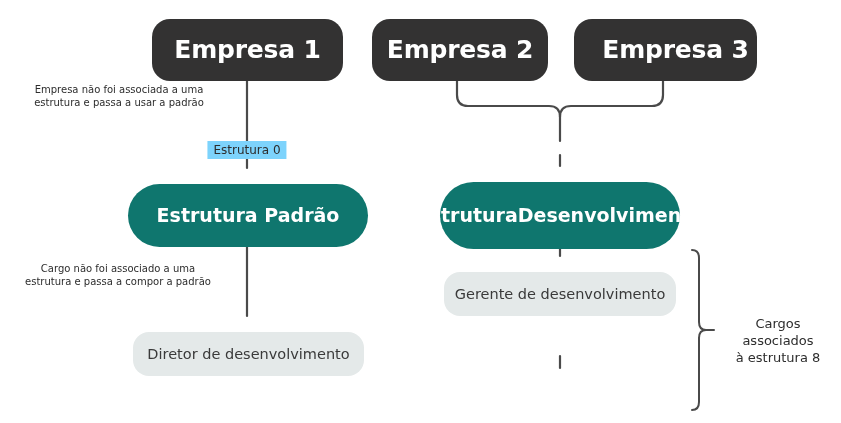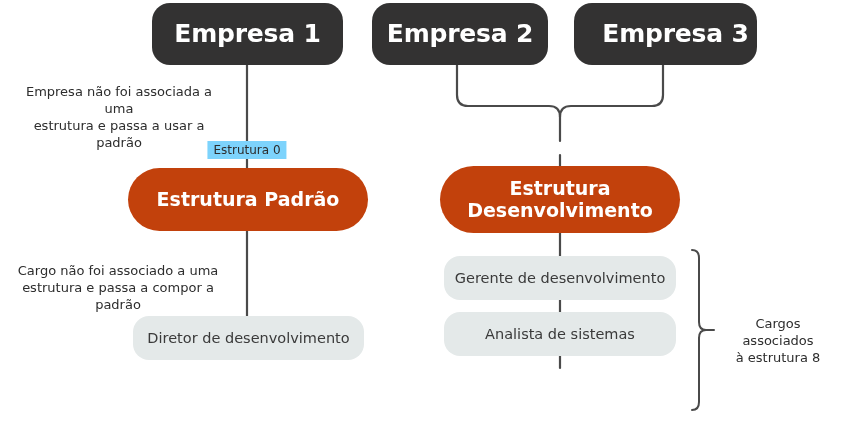--- a/index.html
+++ b/index.html
@@ -26,31 +26,32 @@
     pointer-events: none;
   }
   .node {
     position: absolute;
     box-sizing: border-box;
     display: flex;
     align-items: center;
     justify-content: center;
     text-align: center;
     line-height: 1.12;
+    margin-top: 16px;
   }
   .company-node {
     background: #333232;
     color: #ffffff;
     border-radius: 18px;
     font-size: 25px;
     font-weight: bold;
     letter-spacing: -0.2px;
   }
   .structure-node {
-    background: #c2410c;
+    background: #0f766e;
     color: #ffffff;
     border-radius: 34px;
     font-size: 19px;
     font-weight: bold;
   }
   .role-node {
     background: #e4e9e9;
     color: #3a3a3a;
     border-radius: 16px;
     font-size: 14.5px;
@@ -61,21 +62,21 @@
     background: #7dd3fc;
     color: #2d2d2d;
     font-size: 12px;
     padding: 2px 6px;
     white-space: nowrap;
     transform: translateX(-50%);
   }
   .annotation {
     position: absolute;
     color: #2d2d2d;
-    font-size: 13px;
+    font-size: 10px;
     line-height: 1.32;
     text-align: center;
     white-space: pre-line;
   }
   .brace-label {
     position: absolute;
     color: #2d2d2d;
     font-size: 13px;
     line-height: 1.32;
     text-align: center;
@@ -123,36 +124,33 @@
     <span>Empresa 3</span>
   </div>
 
   <div class="edge-label" style="left:247px; top:141px;">Estrutura 0</div>
 
 
   <div class="node structure-node" style="left:128px; top:168px; width:240px; height:63px;">
     <span>Estrutura Padrão</span>
   </div>
 
-  <div class="node structure-node" style="left:440px; top:166px; width:240px; height:67px; flex-direction:column;">
+  <div class="node structure-node" style="left:440px; top:166px; width:240px; height:67px; flex-direction:row;">
     <span>Estrutura</span>
     <span>Desenvolvimento</span>
   </div>
 
   <div class="node role-node" style="left:133px; top:316px; width:231px; height:44px;">
     <span>Diretor de desenvolvimento</span>
   </div>
 
   <div class="node role-node" style="left:444px; top:256px; width:232px; height:44px;">
     <span>Gerente de desenvolvimento</span>
   </div>
 
-  <div class="node role-node" style="left:444px; top:312px; width:232px; height:44px;">
-    <span>Analista de sistemas</span>
-  </div>
 
 
   <div class="annotation" style="left:10px; top:83px; width:218px;">Empresa não foi associada a uma
 estrutura e passa a usar a padrão</div>
 
   <div class="annotation" style="left:4px; top:262px; width:228px;">Cargo não foi associado a uma
 estrutura e passa a compor a padrão</div>
 
   <div class="brace-label" style="left:722px; top:315px; width:112px;">Cargos associados
 à estrutura 8</div>

